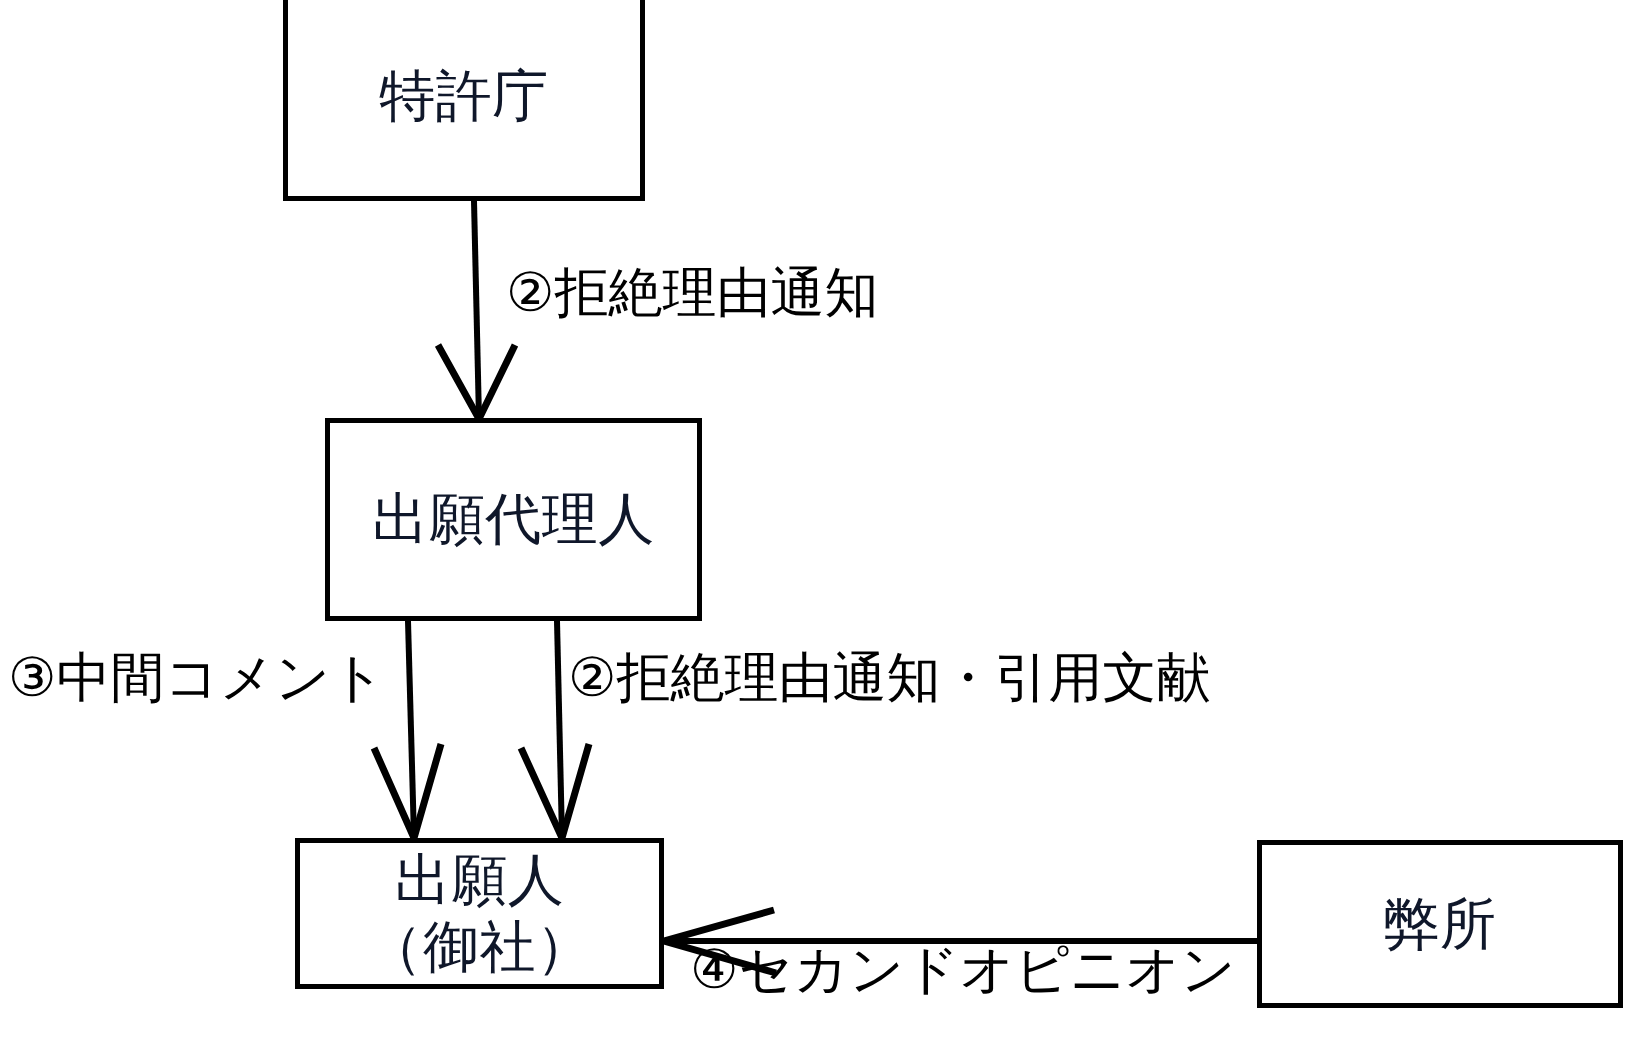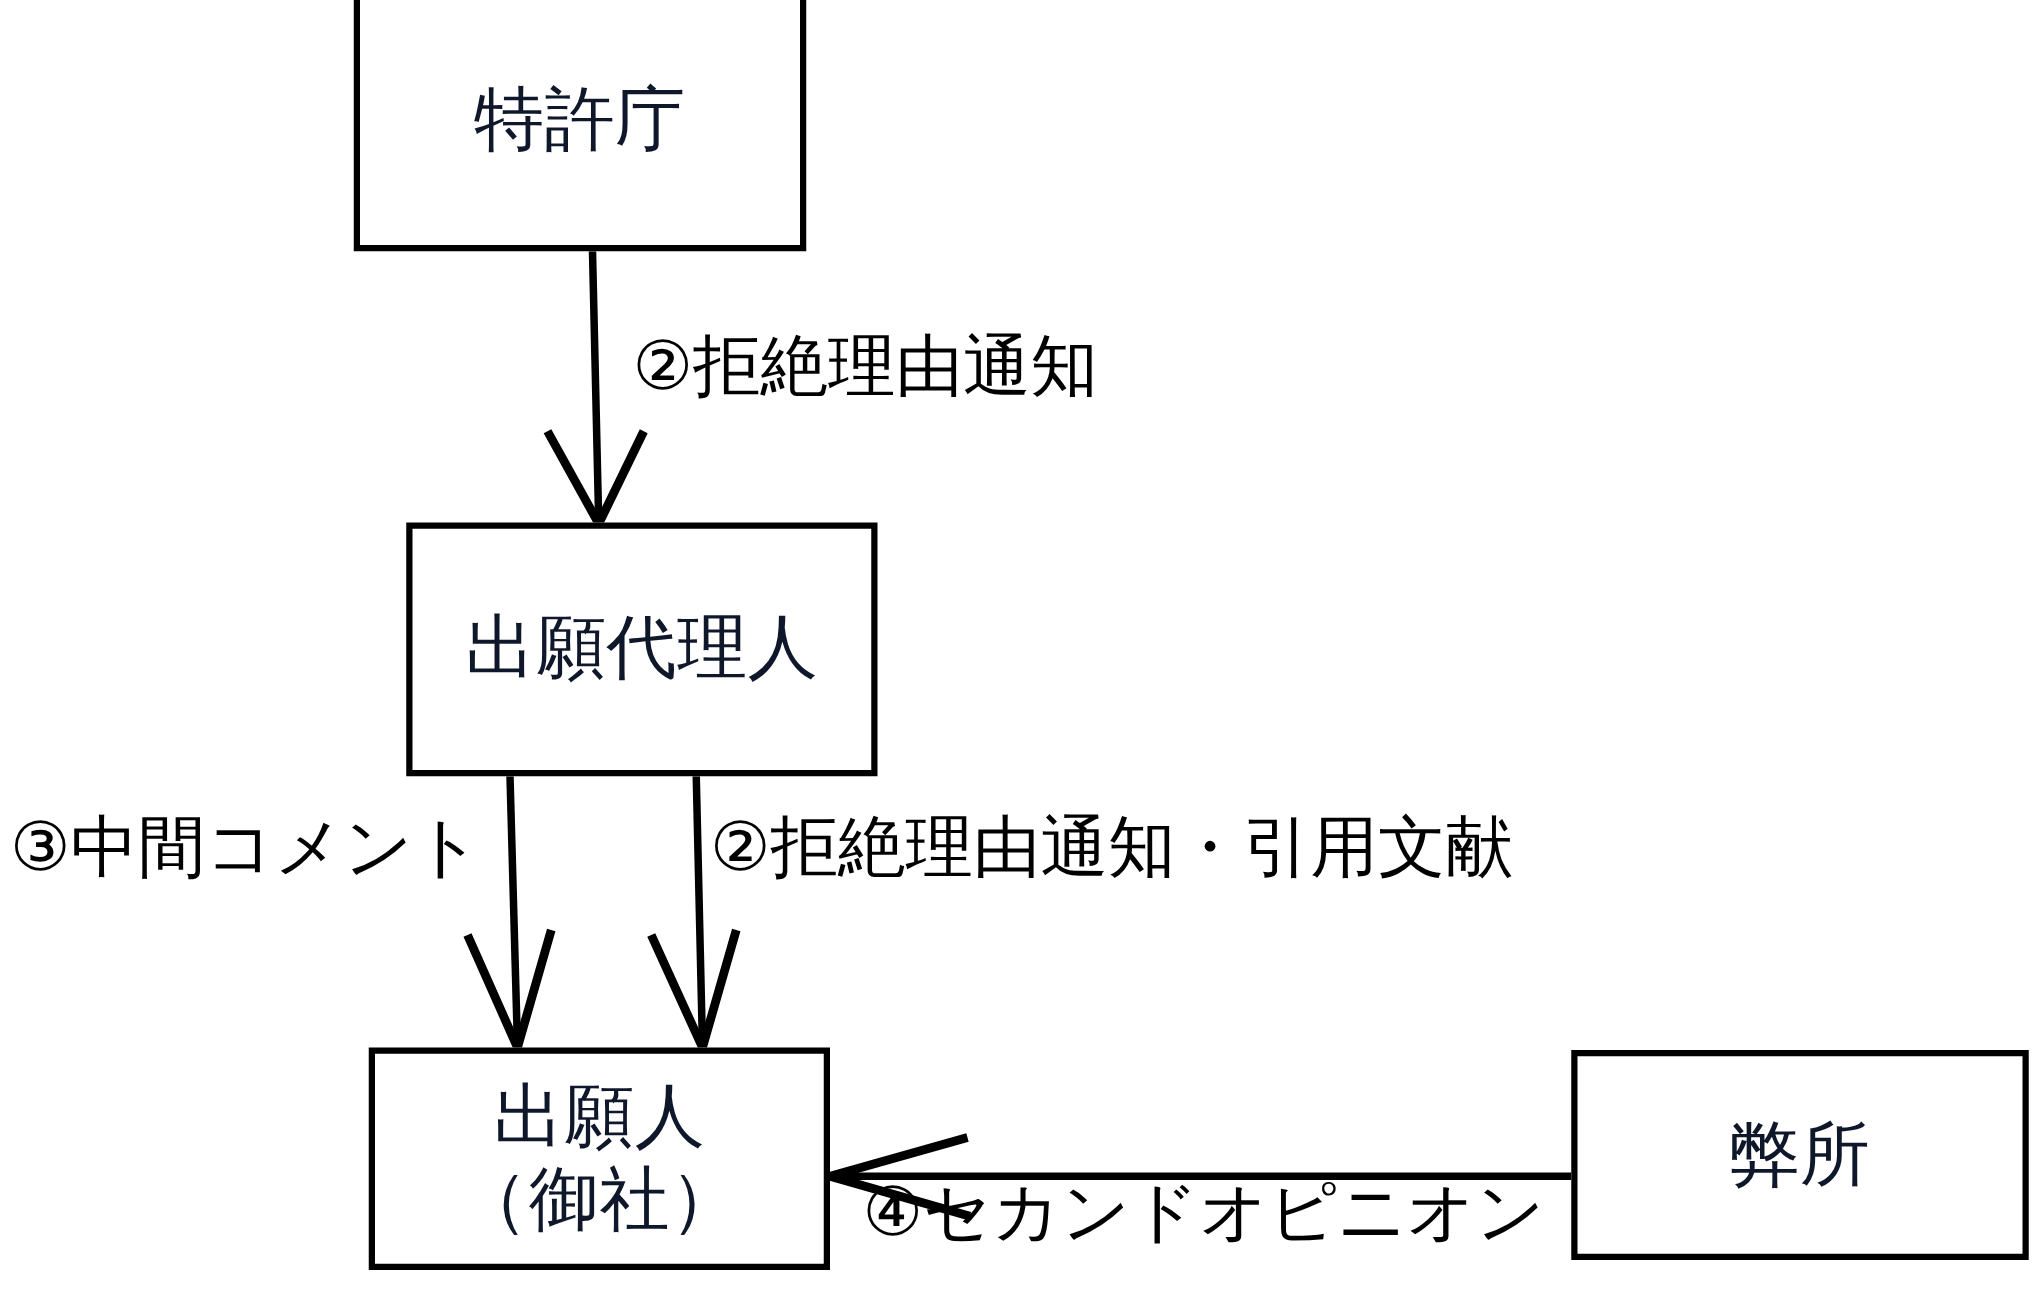--- a/index.html
+++ b/index.html
@@ -73,21 +73,21 @@
   </svg>
 
   <div class="node-box" style="left:283px; top:-8px; width:362px; height:209px;">
     <span class="node-label">特許庁</span>
   </div>
 
   <div class="node-box" style="left:285px; top:418px; width:377px; height:203px;margin-left:40px;">
     <span class="node-label">出願代理人</span>
   </div>
 
-  <div class="node-box" style="left:295px; top:838px; width:369px; height:178px;">
+  <div class="node-box" style="left:295px; top:838px; width:369px; height:151px;">
     <span class="node-label">出願人
 （御社）</span>
   </div>
 
   <div class="node-box" style="left:1257px; top:840px; width:366px; height:168px;">
     <span class="node-label">弊所</span>
   </div>
 
   <div class="edge-label" style="left:506px; top:263px;">②拒絶理由通知</div>
 

